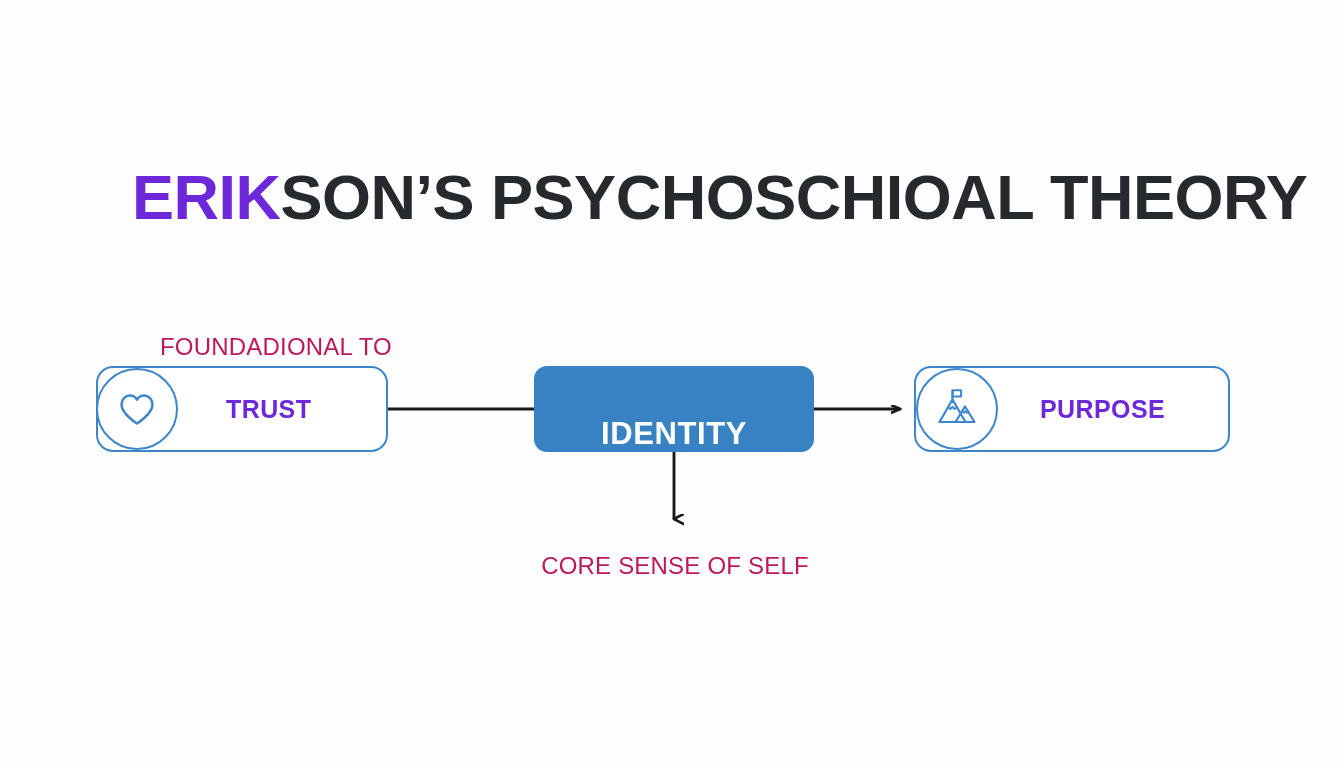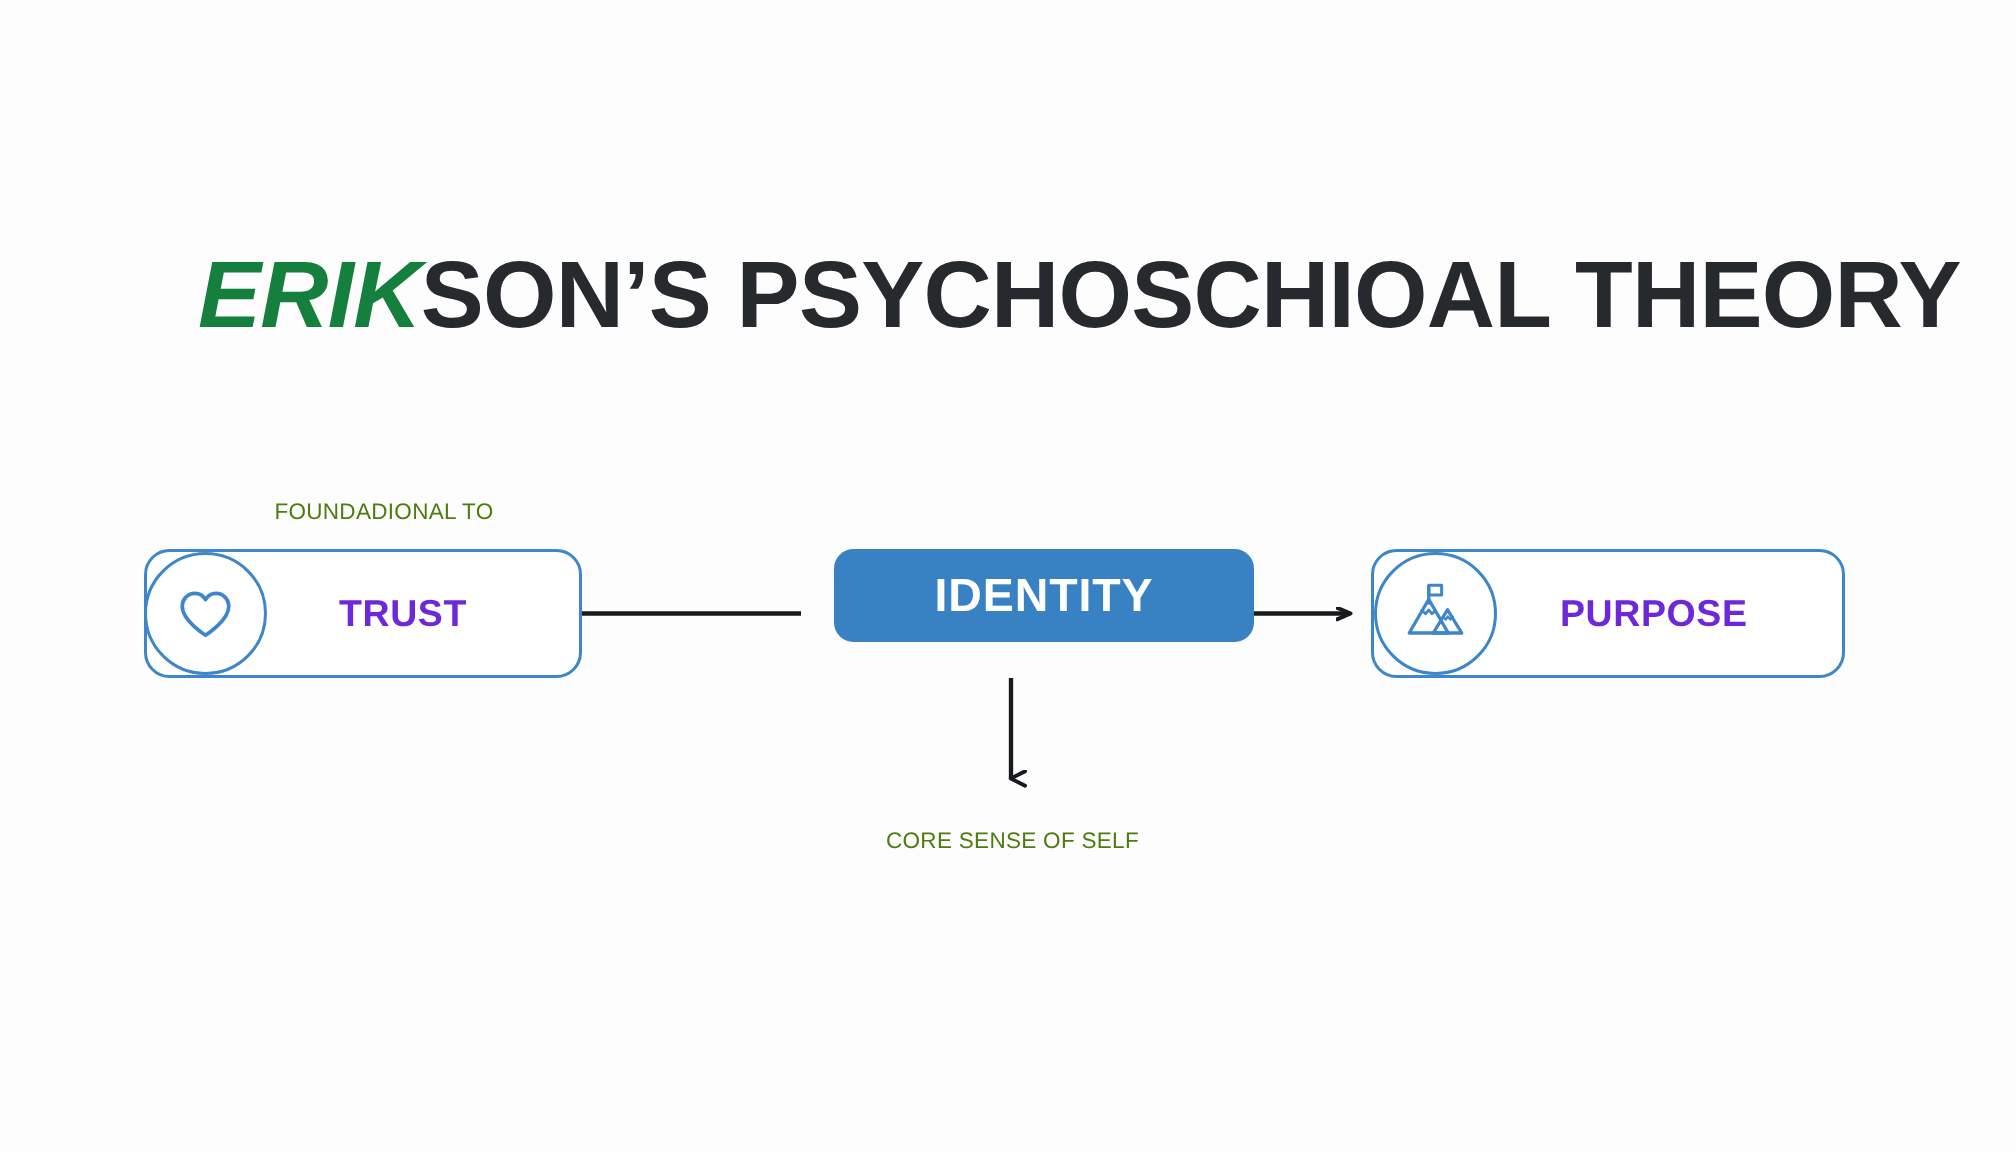--- a/index.html
+++ b/index.html
@@ -27,36 +27,36 @@
     left: 132px;
     top: 122px;
     width: 1100px;
     font-size: 63px;
     font-weight: bold;
     letter-spacing: -0.5px;
     color: #26292e;
     white-space: nowrap;
     line-height: 1.05;
   }
-  #title .accent { color: #15803d; font-style: italic; }
+  #title .accent { color: #6d28d9; }
 
   
   #wires {
     position: absolute;
     left: 0; top: 0;
     width: 1344px; height: 768px;
     pointer-events: none;
   }
 
   
   .rel-label {
     position: absolute;
-    font-size: 15px;
+    font-size: 24px;
     font-weight: 400;
-    color: #4d7c0f;
+    color: #be185d;
     letter-spacing: 0.2px;
     white-space: nowrap;
     text-align: center;
   }
   #label-left   { left: 160px;  top: 333px; width: 192px; }
   #label-right  { left: 1002px; top: 333px; width: 196px; }
   #label-bottom { left: 525px;  top: 552px; width: 300px; }
 
   
   .pill {
@@ -93,28 +93,28 @@
     display: flex;
     align-items: center;
     justify-content: center;
   }
   #badge-trust   { left: 96px;  top: 368px; }
   #badge-purpose { left: 916px; top: 368px; }
 
   
   #node-identity {
     position: absolute;
-    left: 556px;
+    left: 534px;
     top: 366px;
     width: 280px;
-    height: 62px;
+    height: 86px;
     background: #3882c4;
     border-radius: 13px;
     display: flex;
-    align-items: center;
+    align-items: flex-end;
     justify-content: center;
   }
   #node-identity .pill-text {
     font-size: 31px;
     font-weight: bold;
     color: #ffffff;
     letter-spacing: 0.6px;
     white-space: nowrap;
   }
 </style>

